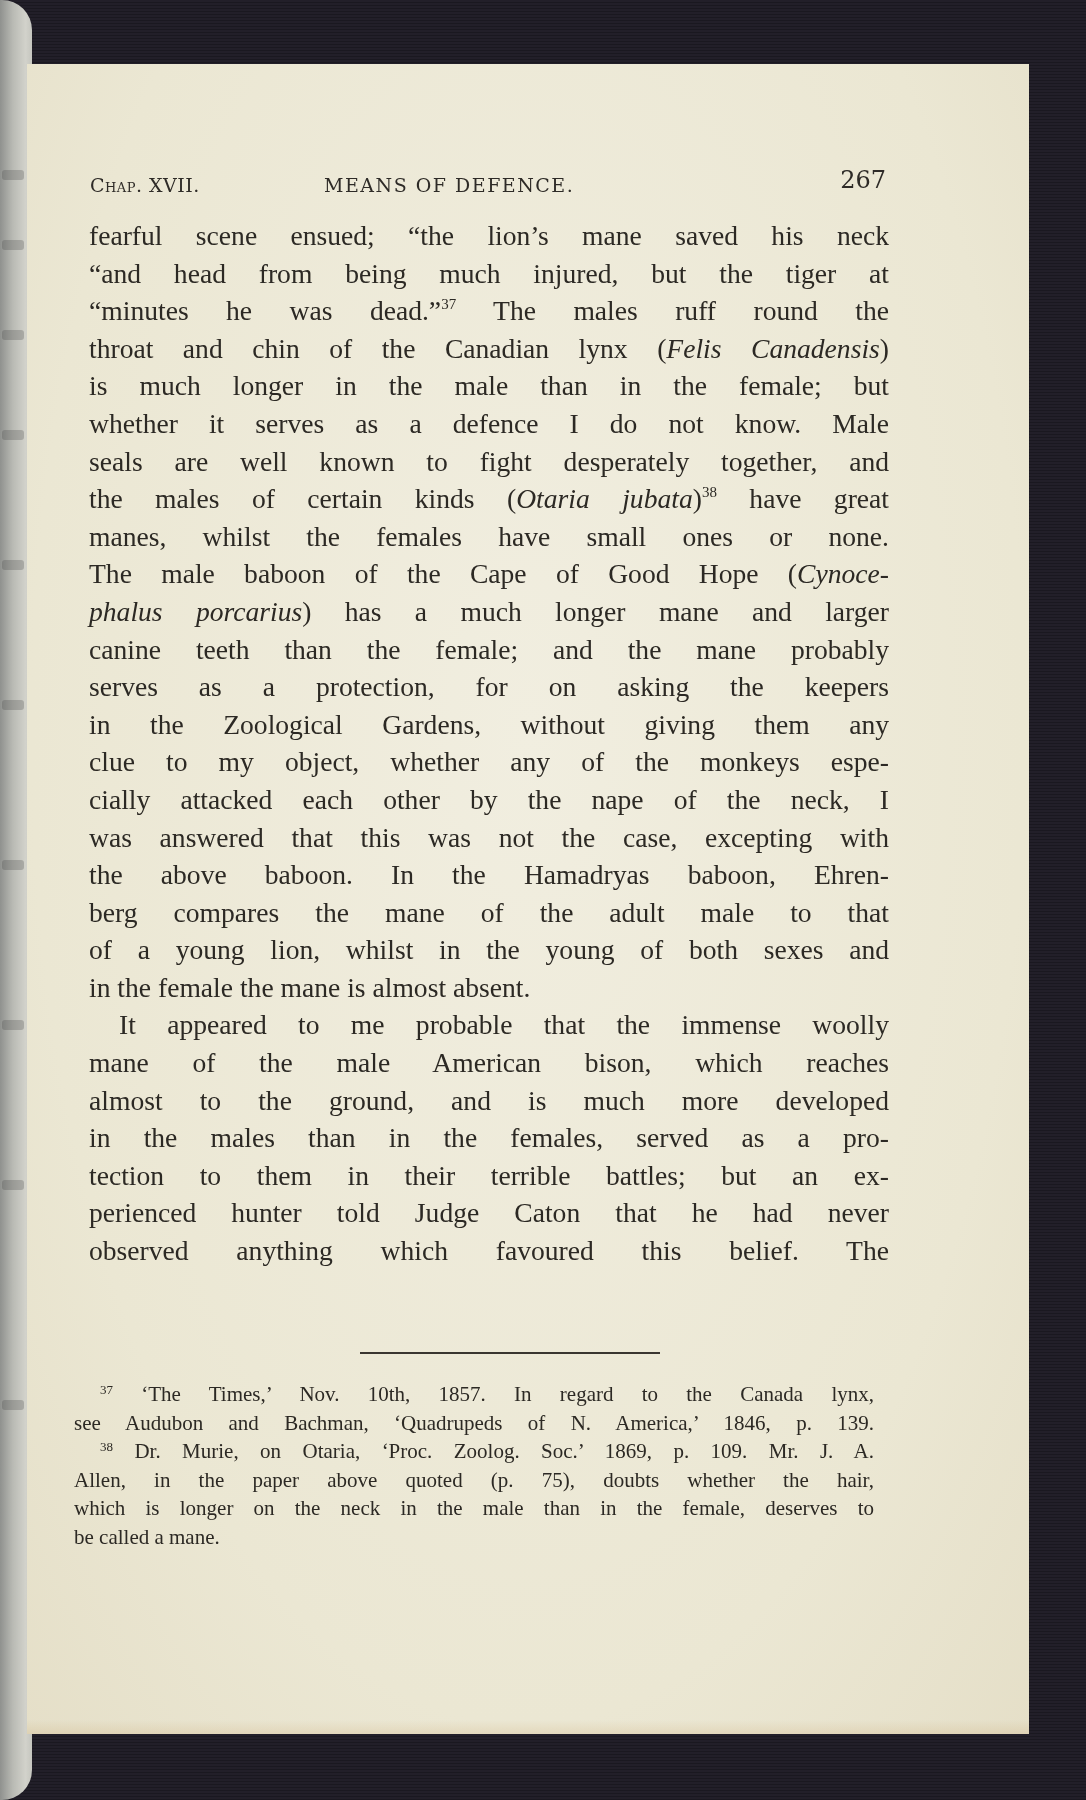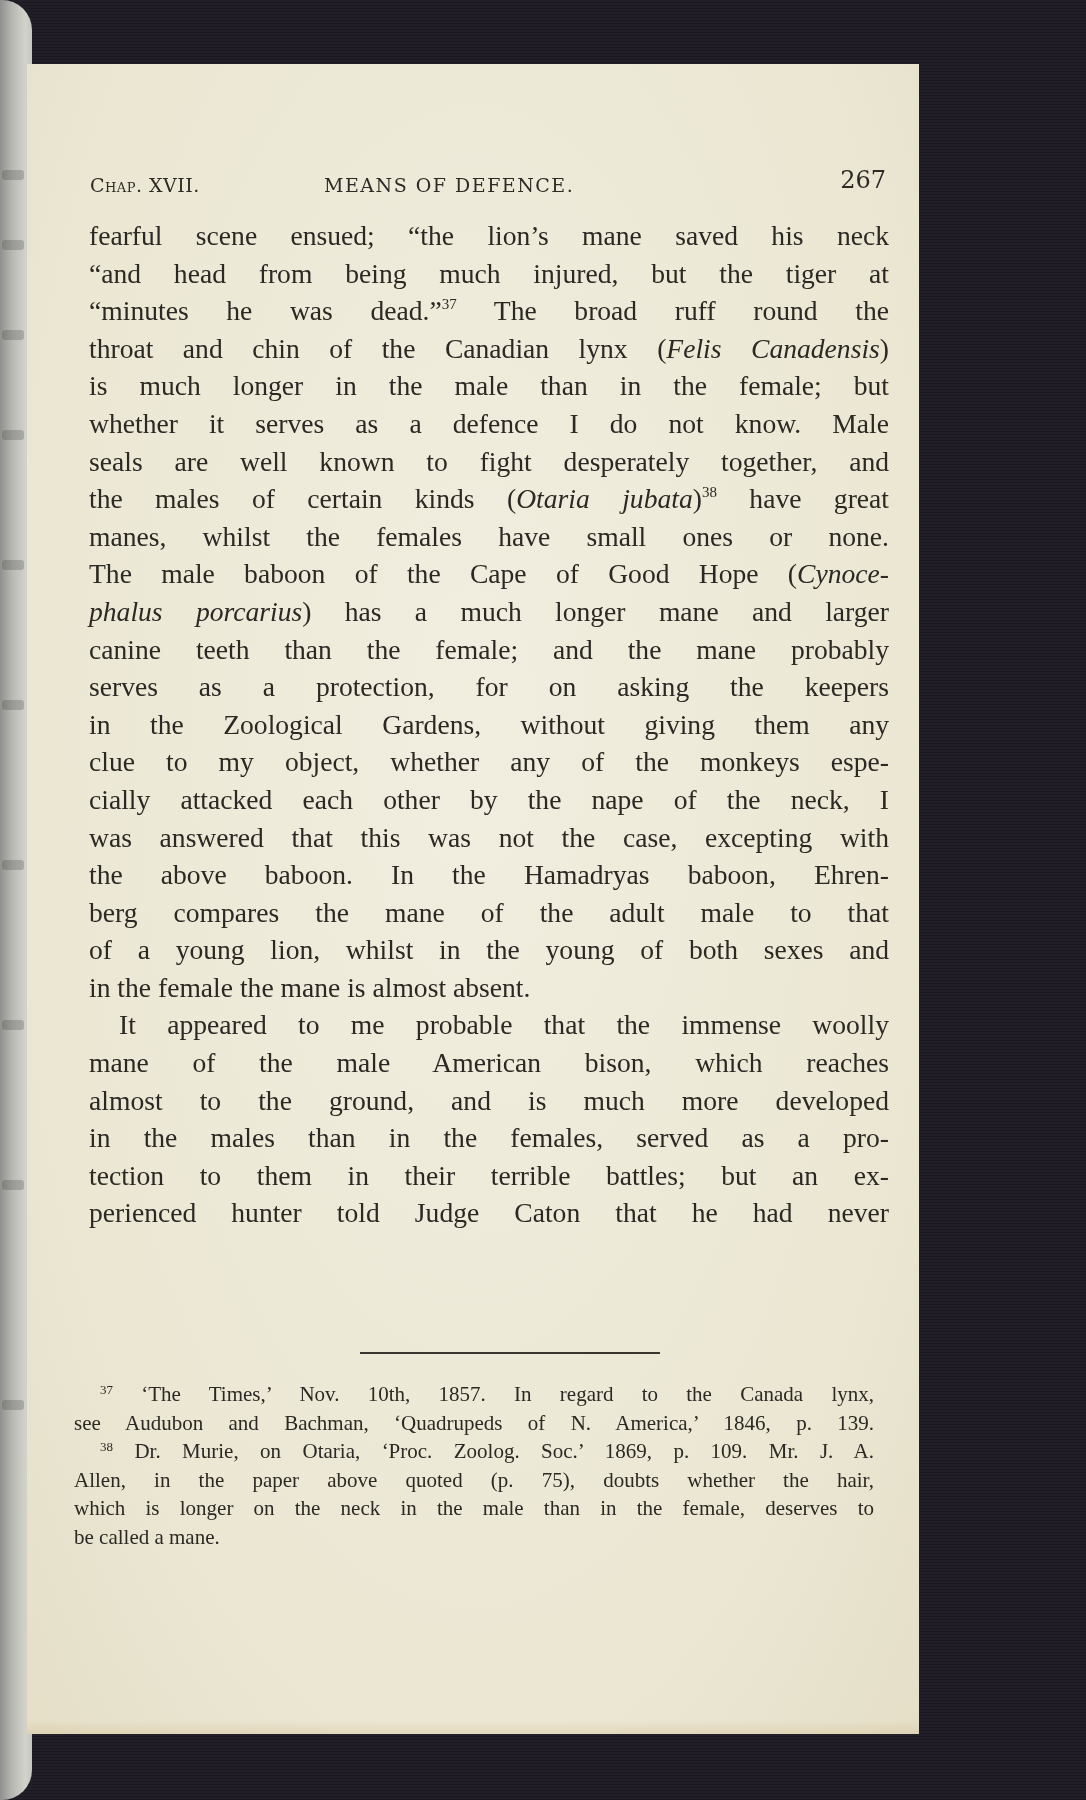--- a/index.html
+++ b/index.html
@@ -12,21 +12,21 @@
     .prev-page {
       position: absolute; left: 0; top: 0; width: 32px; height: 1800px;
       background: linear-gradient(90deg, #8f918e 0%, #b9bab4 40%, #d2d2cb 80%, #c5c6bf 100%);
       border-radius: 0 30px 30px 0;
       filter: blur(0.5px);
     }
     .prev-page .ghost {
       position: absolute; left: 2px; width: 22px; height: 10px; background: rgba(60,60,60,0.25); border-radius: 3px;
     }
     .page {
-      position: absolute; left: 27px; top: 64px; width: 892px; height: 1670px;
+      position: absolute; left: 27px; top: 64px; width: 1002px; height: 1670px;
       background: #eeead8;
       background-image: radial-gradient(ellipse at 50% 40%, #f1eee0 0%, #ebe7d3 70%, #e5dfc8 100%);
     }
     .page::after {
       content: ""; position: absolute; left: 0; right: 0; bottom: 0; height: 14px;
       background: linear-gradient(0deg, rgba(190,150,90,0.18), rgba(190,150,90,0));
     }
     .header {
       position: absolute; top: 102px; left: 63px; width: 796px; height: 40px;
       color: #2e2b27;
@@ -75,21 +75,21 @@
 <div class="page">
   <div class="header">
     <span class="chap">Chap. XVII.</span>
     <span class="title">MEANS OF DEFENCE.</span>
     <span class="pageno">267</span>
   </div>
 
   <div class="body-text" id="body-text">
       <span class="line"><span>fearful scene ensued; “the lion’s mane saved his neck</span></span>
       <span class="line"><span>“and head from being much injured, but the tiger at</span></span>
-      <span class="line"><span>“minutes he was dead.”</span><sup>37</sup><span> The broad ruff round the</span></span>
+      <span class="line"><span>“minutes he was dead.”</span><sup>37</sup><span> The males ruff round the</span></span>
       <span class="line"><span>throat and chin of the Canadian lynx (</span><i>Felis Canadensis</i><span>)</span></span>
       <span class="line"><span>is much longer in the male than in the female; but</span></span>
       <span class="line"><span>whether it serves as a defence I do not know. Male</span></span>
       <span class="line"><span>seals are well known to fight desperately together, and</span></span>
       <span class="line"><span>the males of certain kinds (</span><i>Otaria jubata</i><span>)</span><sup>38</sup><span> have great</span></span>
       <span class="line"><span>manes, whilst the females have small ones or none.</span></span>
       <span class="line"><span>The male baboon of the Cape of Good Hope (</span><i>Cynoce-</i></span>
       <span class="line"><i>phalus porcarius</i><span>) has a much longer mane and larger</span></span>
       <span class="line"><span>canine teeth than the female; and the mane probably</span></span>
       <span class="line"><span>serves as a protection, for on asking the keepers</span></span>
@@ -100,20 +100,21 @@
       <span class="line"><span>the above baboon. In the Hamadryas baboon, Ehren-</span></span>
       <span class="line"><span>berg compares the mane of the adult male to that</span></span>
       <span class="line"><span>of a young lion, whilst in the young of both sexes and</span></span>
       <span class="line last"><span>in the female the mane is almost absent.</span></span>
       <span class="line indent"><span>It appeared to me probable that the immense woolly</span></span>
       <span class="line"><span>mane of the male American bison, which reaches</span></span>
       <span class="line"><span>almost to the ground, and is much more developed</span></span>
       <span class="line"><span>in the males than in the females, served as a pro-</span></span>
       <span class="line"><span>tection to them in their terrible battles; but an ex-</span></span>
       <span class="line"><span>perienced hunter told Judge Caton that he had never</span></span>
+      <span class="line"><span>observed anything which favoured this belief. The</span></span>
     </div>
 
   <div class="rule"></div>
 
   <div class="footnotes" id="footnotes">
       <span class="line indent"><sup>37</sup><span> ‘The Times,’ Nov. 10th, 1857. In regard to the Canada lynx,</span></span>
       <span class="line"><span>see Audubon and Bachman, ‘Quadrupeds of N. America,’ 1846, p. 139.</span></span>
       <span class="line indent"><sup>38</sup><span> Dr. Murie, on Otaria, ‘Proc. Zoolog. Soc.’ 1869, p. 109. Mr. J. A.</span></span>
       <span class="line"><span>Allen, in the paper above quoted (p. 75), doubts whether the hair,</span></span>
       <span class="line"><span>which is longer on the neck in the male than in the female, deserves to</span></span>

